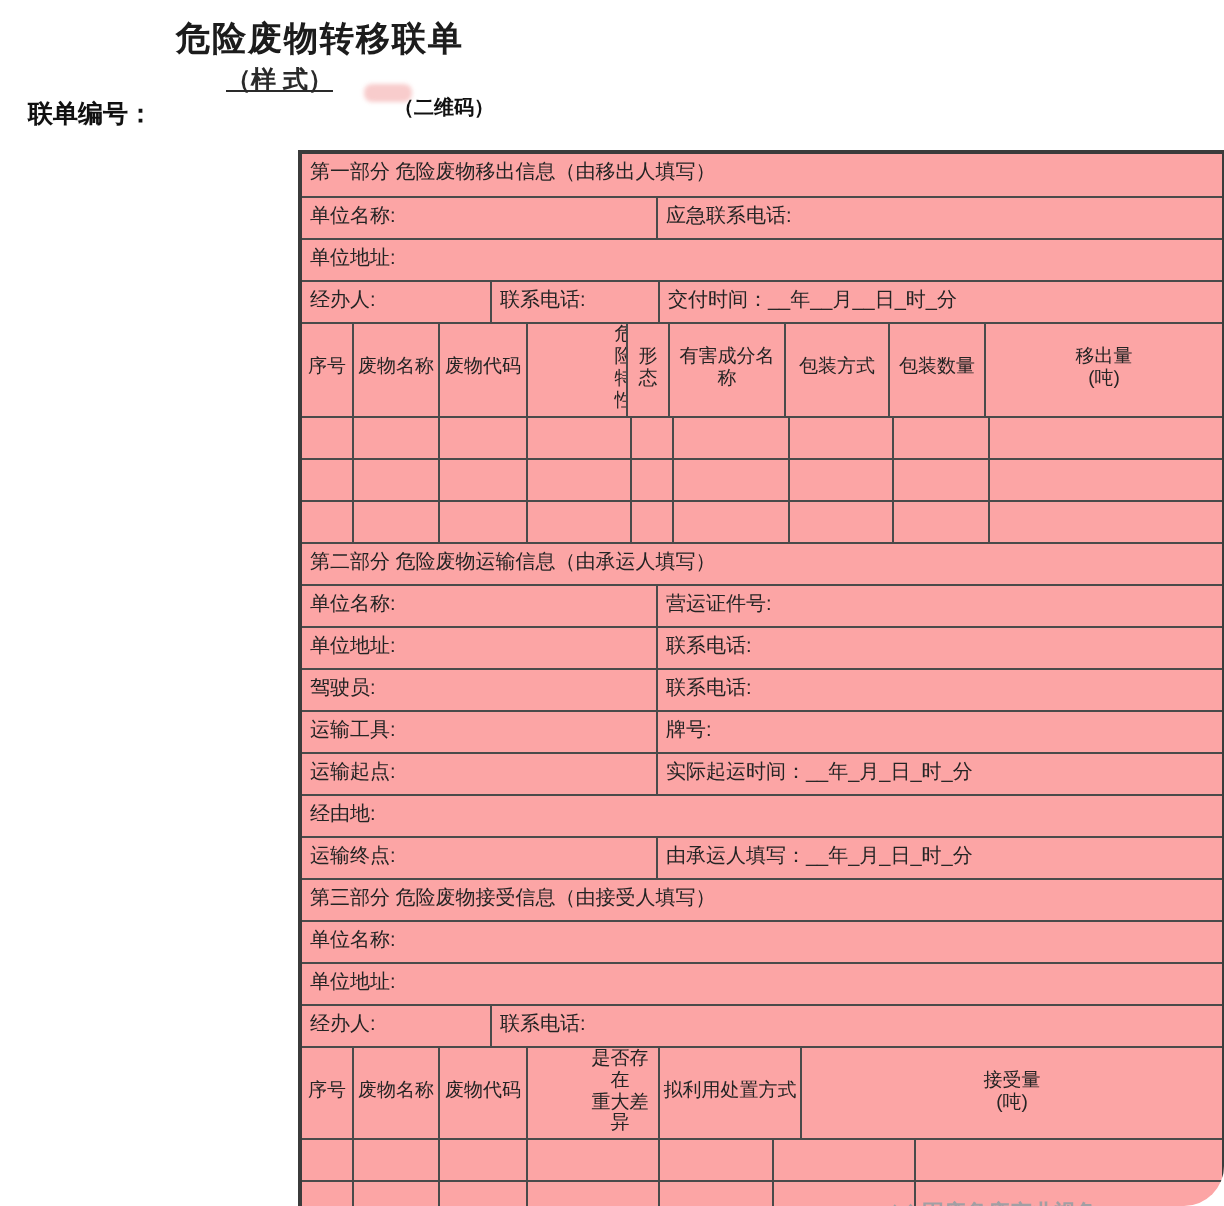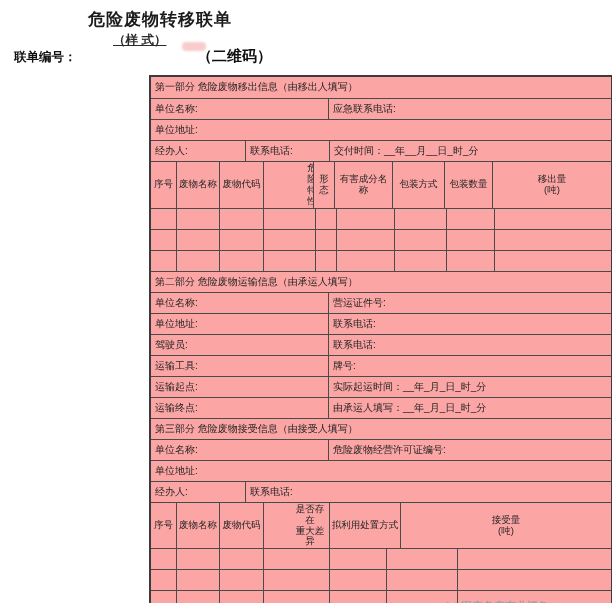--- a/index.html
+++ b/index.html
@@ -1,25 +1,25 @@
 <!DOCTYPE html>
 <html><head>
 <meta charset="utf-8">
 <style>
   * { margin:0; padding:0; box-sizing:border-box; }
   html,body { background:#ffffff; }
   .page {
     position:relative; width:612px; height:603px; background:#ffffff;
-    font-family:"Liberation Sans", sans-serif; color:#222222; overflow:hidden;
+    font-family:"Liberation Sans", sans-serif; color:#222222; overflow:hidden;border-radius:20px;
   }
   .doc-title { position:absolute; left:88px; top:8px; font-size:17px; font-weight:bold; letter-spacing:1px; color:#1c1c1c; }
   .doc-subtitle { position:absolute; left:113px; top:32px; font-size:12.5px; font-weight:600; color:#2a2a2a;text-decoration:underline; }
   .red-smear { position:absolute; left:182px; top:42px; width:24px; height:9px; background:rgba(235,110,110,0.35); border-radius:4px; filter:blur(1px); }
   .manifest-label { position:absolute; left:14px; top:49px; font-size:12.5px; font-weight:bold; color:#111; }
-  .qr-label { position:absolute; left:197px; top:47px; font-size:15px; font-weight:bold; color:#111; }
+  .qr-label { position:absolute; left:197px; top:47px; font-size:10px; font-weight:bold; color:#111; }
 
   .form { position:absolute; left:149px; top:75px; width:464px; border:2px solid #3b3b3b; background:#fca5a5; }
   .r { display:flex; min-height:21px; }
   .r + .r { border-top:1px solid #4a4a4a; }
   .r-hdr { min-height:27px; }
   .r-empty { height:20px; }
   .cell { border-left:1px solid #4a4a4a; padding:4px 3px 2px 4px; font-size:10px; line-height:1.2; color:#242424; overflow:hidden; }
   .cell:first-child { border-left:none; }
   .th { display:flex; align-items:center; justify-content:center; text-align:center;
         white-space:pre-line; font-size:9.5px; line-height:1.15; padding:1px; }
@@ -128,30 +128,32 @@
     </div>
     <div class="r">
       <div class="cell w-left">运输工具:</div>
       <div class="cell grow">牌号:</div>
     </div>
     <div class="r">
       <div class="cell w-left">运输起点:</div>
       <div class="cell grow">实际起运时间：__年_月_日_时_分</div>
     </div>
     <div class="r">
+      <div class="cell grow">经由地:</div>
+    </div>
+    <div class="r">
       <div class="cell w-left">运输终点:</div>
       <div class="cell grow">由承运人填写：__年_月_日_时_分</div>
     </div>
 
     <div class="r">
       <div class="cell grow">第三部分 危险废物接受信息（由接受人填写）</div>
     </div>
     <div class="r">
       <div class="cell w-left">单位名称:</div>
-      <div class="cell grow">危险废物经营许可证编号:</div>
     </div>
     <div class="r">
       <div class="cell grow">单位地址:</div>
     </div>
     <div class="r">
       <div class="cell w-a">经办人:</div>
       <div class="cell w-b">联系电话:</div>
     </div>
     <div class="r r-hdr">
       <div class="cell th w-seq">序号</div>

